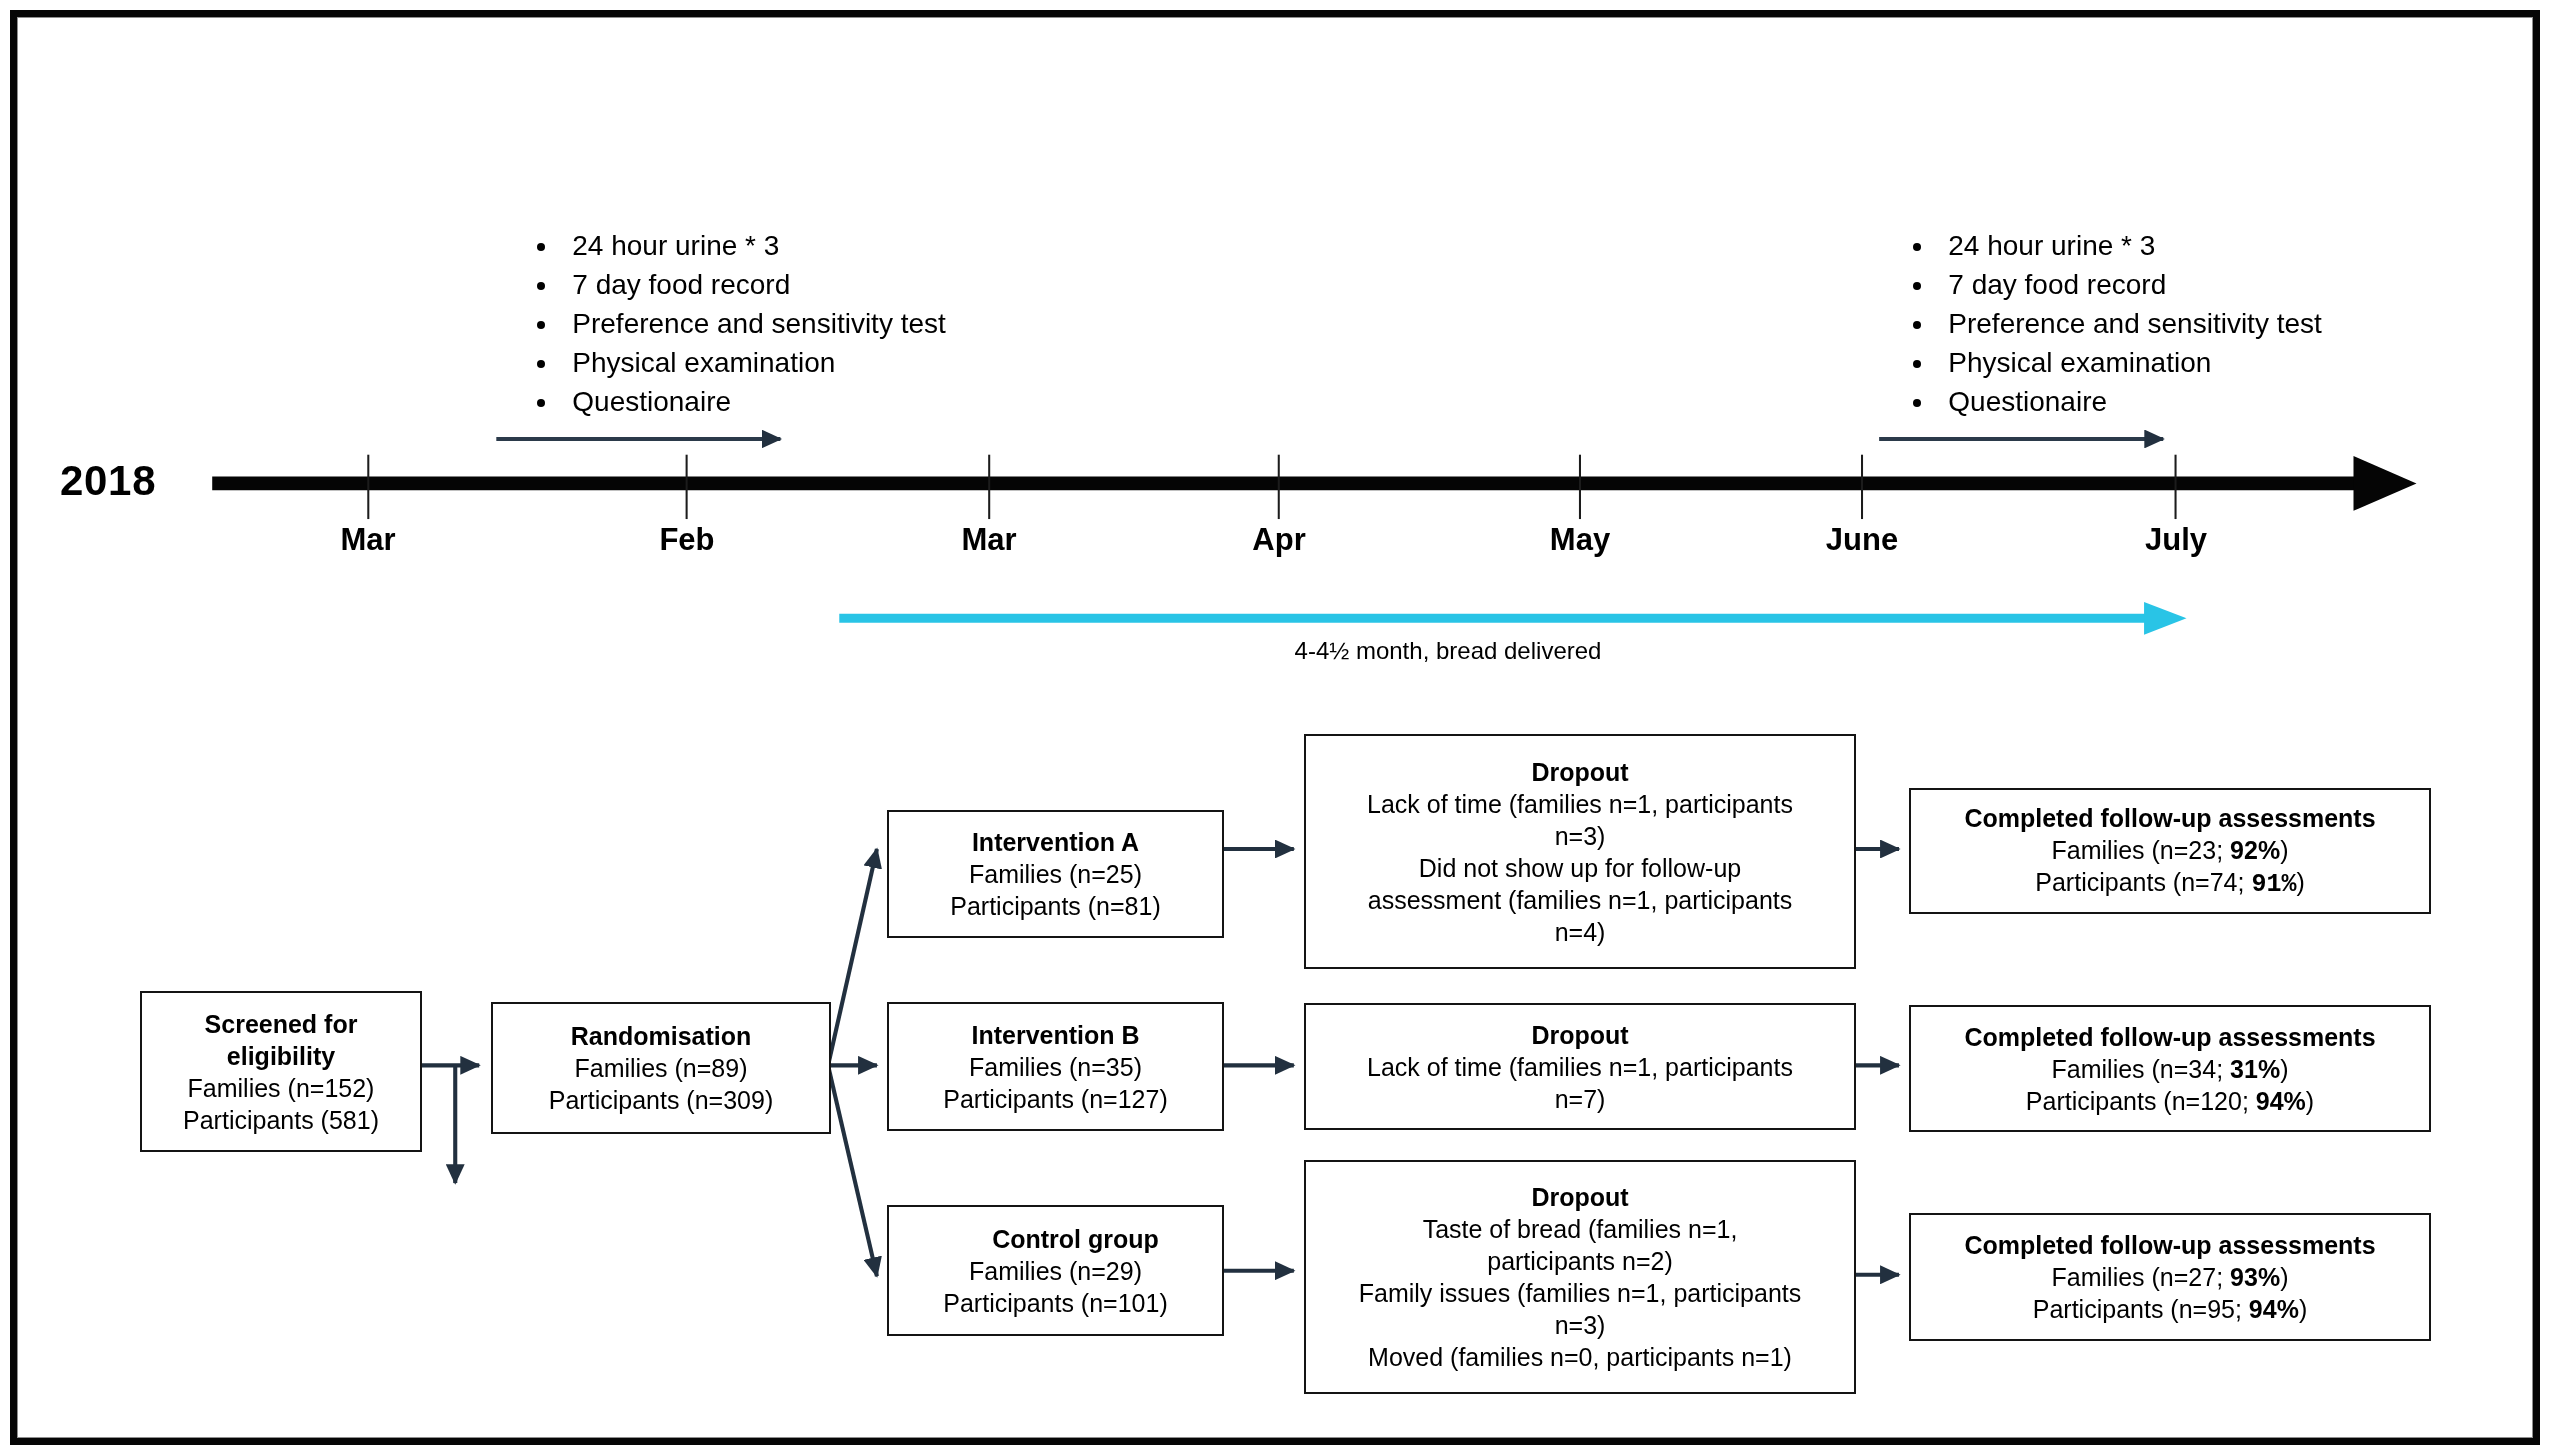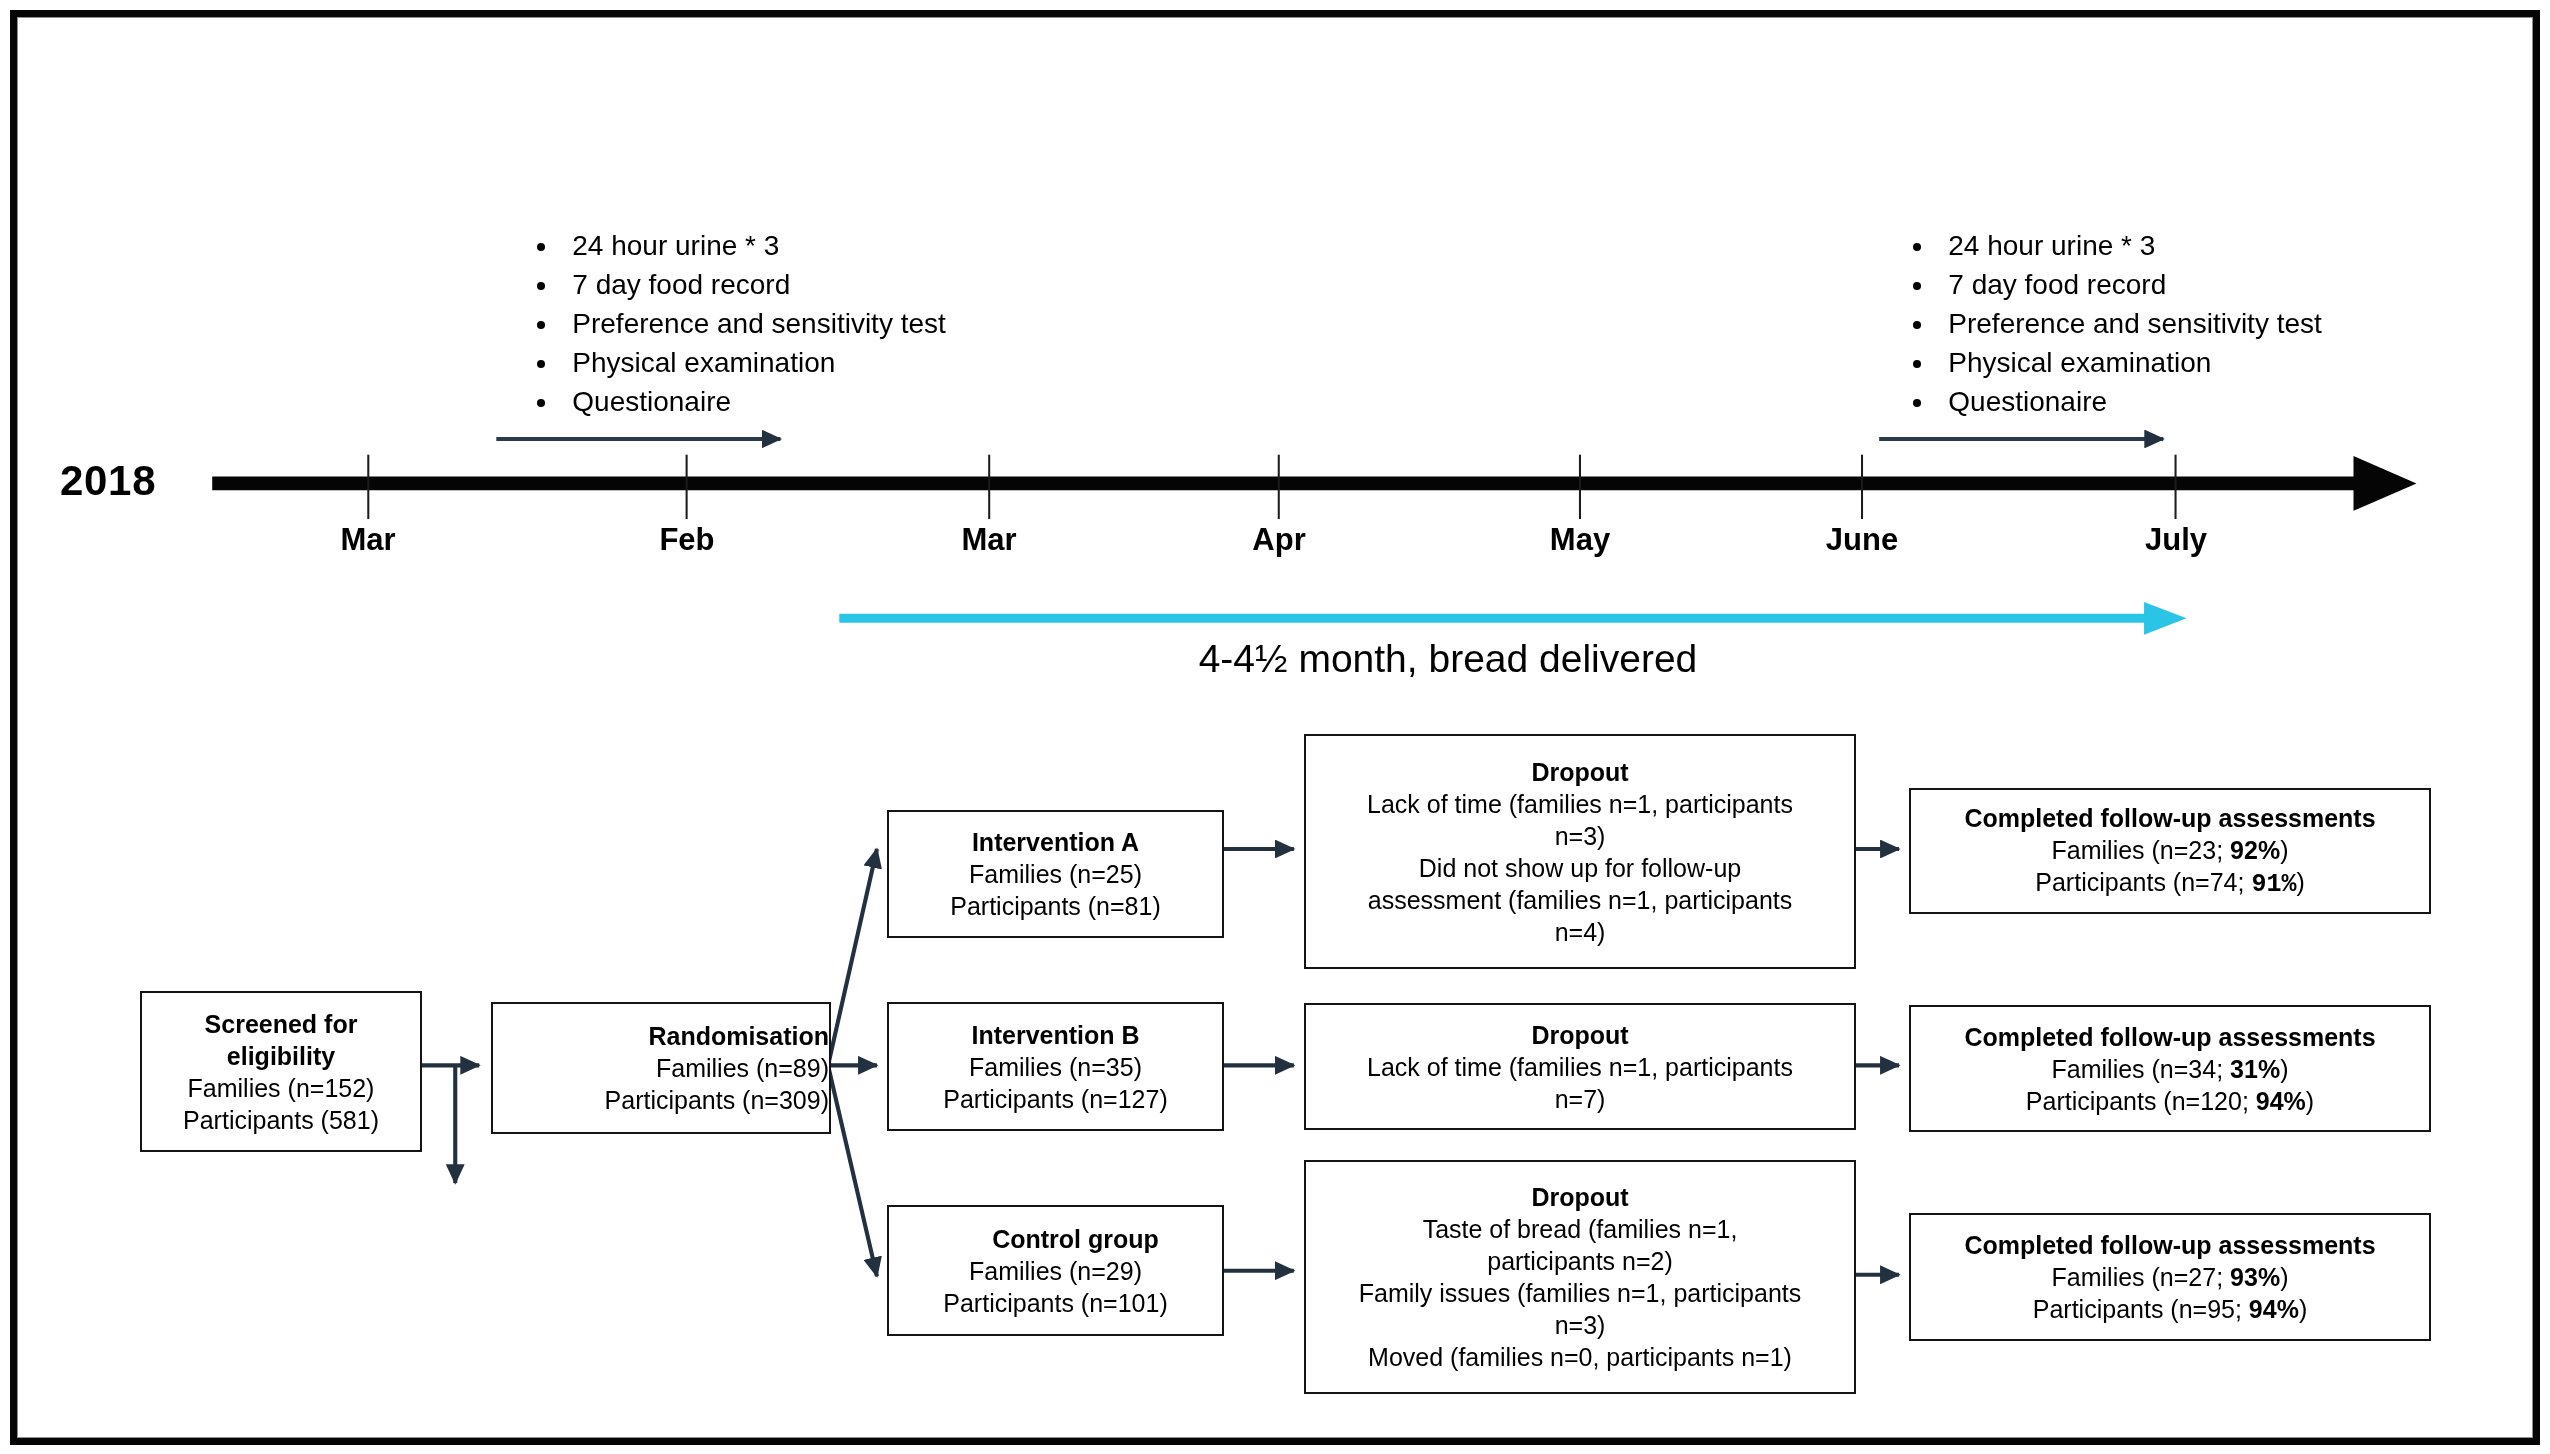--- a/index.html
+++ b/index.html
@@ -7,26 +7,26 @@
   .canvas{position:relative;width:2550px;height:1455px;background:#fff;overflow:hidden;}
   .frame{position:absolute;inset:9.6px;border:7.5px solid #060606;}
   .frame-inner{position:absolute;inset:0;border:1.4px solid #8f8f8f;}
   .lines-svg{position:absolute;left:0;top:0;width:2550px;height:1455px;pointer-events:none;}
   .year{position:absolute;left:60px;top:457px;font-size:42px;font-weight:bold;letter-spacing:0.7px;}
   .month{position:absolute;top:522px;transform:translateX(-50%);font-size:31px;font-weight:bold;}
   .alist{position:absolute;margin:8px;padding:0 0 0 44px;font-size:28px;line-height:39px;list-style:disc outside;}
   .alist li{padding-left:12.3px;}
   .alist.baseline{left:508px;top:218px;width:520px;}
   .alist.followup{left:1884px;top:218px;width:520px;}
-  .period-label{position:absolute;left:1157px;top:637px;width:582px;text-align:center;font-size:39px;}
+  .period-label{position:absolute;left:1157px;top:637px;width:582px;text-align:center;font-size:24px;}
   .fbox{position:absolute;background:#fff;border:2.1px solid #141414;display:flex;flex-direction:column;
         justify-content:center;align-items:center;text-align:center;font-size:25px;line-height:32px;}
   .fbox .bline{white-space:nowrap;}
   .b-screened{left:140px;top:991px;width:278px;height:157px;}
-  .b-random{left:491px;top:1002px;width:336px;height:128px;align-items:flex-end;}
+  .b-random{left:491px;top:1002px;width:336px;height:128px;}
   .b-withdrew{left:277px;top:1195px;width:392px;height:197px;line-height:33px;}
   .b-inta{left:887px;top:810px;width:333px;height:124px;}
   .b-intb{left:887px;top:1002px;width:333px;height:125px;}
   .b-ctrl{left:887px;top:1205px;width:333px;height:127px;}
   .b-dropa{left:1304px;top:734px;width:548px;height:231px;}
   .b-dropb{left:1304px;top:1003px;width:548px;height:123px;}
   .b-dropc{left:1304px;top:1160px;width:548px;height:230px;}
   .b-compa{left:1909px;top:788px;width:518px;height:122px;}
   .b-compb{left:1909px;top:1005px;width:518px;height:123px;}
   .b-compc{left:1909px;top:1213px;width:518px;height:124px;}

